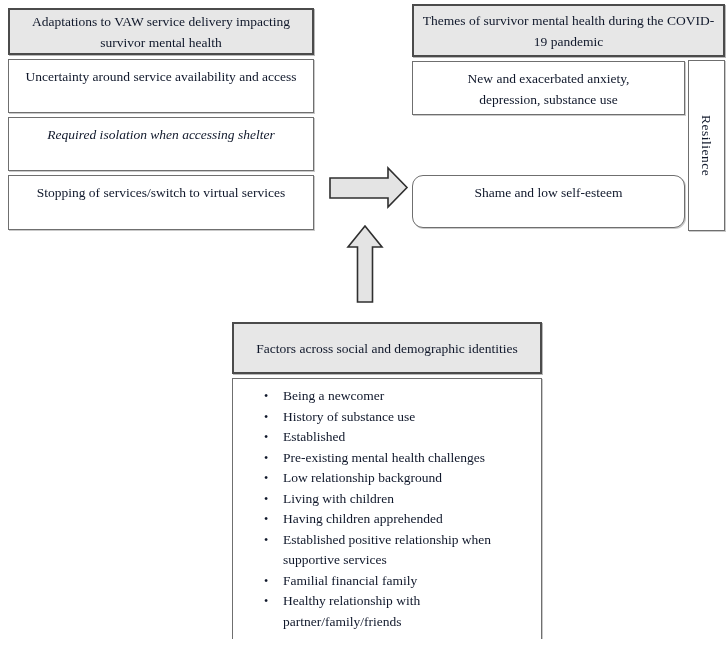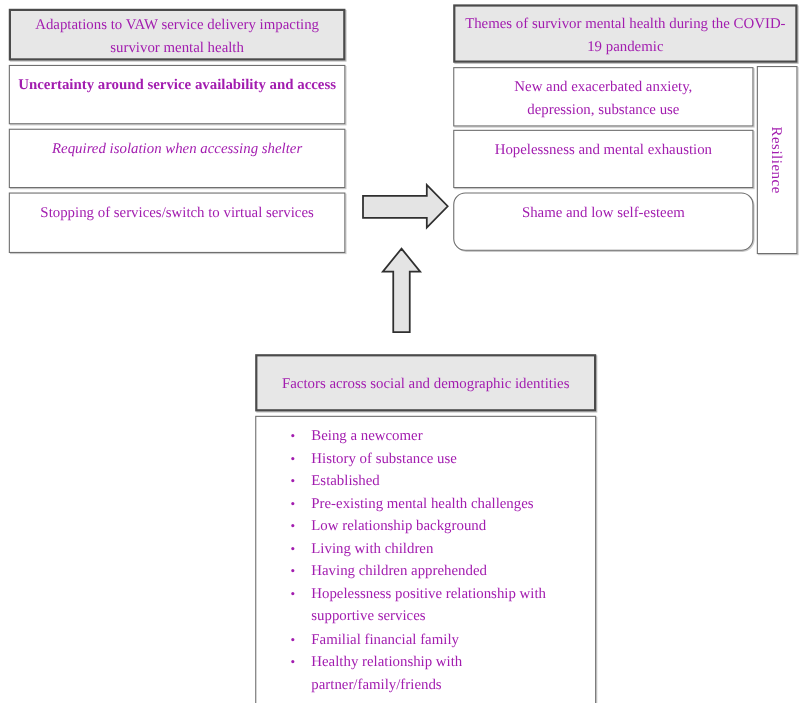--- a/index.html
+++ b/index.html
@@ -6,21 +6,21 @@
     margin: 0;
     padding: 0;
     background: #ffffff;
   }
   #canvas {
     position: relative;
     width: 727px;
     height: 639px;
     background: #ffffff;
     font-family: "Liberation Serif", "DejaVu Serif", serif;
-    color: #a21caf;
+    color: #0f172a;
     font-size: 13.5px;
     line-height: 21px;
     overflow: hidden;
   }
   .abs { position: absolute; box-sizing: border-box; }
 
   .header-box {
     background: #e7e7e7;
     border: 2px solid #4b4b4b;
     box-shadow: 1px 1px 0 #b9b9b9;
@@ -35,21 +35,21 @@
     box-shadow: 1px 1px 0 #c9c9c9;
     text-align: center;
     padding-top: 6px;
   }
   .plain-box .inner, .header-box .inner { display: inline-block; }
 
   
   #left-header  { left: 8px;  top: 8px;   width: 306px; height: 47px; }
   #left-header .inner { max-width: 262px; }
   #left-box-0   { left: 8px;  top: 59px;  width: 306px; height: 54px; }
-  #left-box-0 .inner { max-width: 292px; font-weight: bold; }
+  #left-box-0 .inner { max-width: 292px; }
   #left-box-1   { left: 8px;  top: 117px; width: 306px; height: 54px; font-style: italic; }
   #left-box-2   { left: 8px;  top: 175px; width: 306px; height: 55px; }
 
   
   #right-header { left: 412px; top: 4px;   width: 313px; height: 53px; }
   #right-header .inner { max-width: 300px; text-align: center; }
   #right-box-0  { left: 412px; top: 61px;  width: 273px; height: 54px; }
   #right-box-0 .inner { max-width: 222px; }
   #right-box-1  { left: 412px; top: 118px; width: 273px; height: 53px; }
   #right-box-2  { left: 412px; top: 175px; width: 273px; height: 53px; border-radius: 11px; }
@@ -122,23 +122,20 @@
   <div class="abs plain-box" id="left-box-2">
     <span class="inner">Stopping of services/switch to virtual services</span>
   </div>
 
   <div class="abs header-box" id="right-header">
     <span class="inner">Themes of survivor mental health during the COVID-19 pandemic</span>
   </div>
   <div class="abs plain-box" id="right-box-0">
     <span class="inner">New and exacerbated anxiety, depression, substance use</span>
   </div>
-  <div class="abs plain-box" id="right-box-1">
-    <span class="inner">Hopelessness and mental exhaustion</span>
-  </div>
   <div class="abs plain-box" id="right-box-2">
     <span class="inner">Shame and low self-esteem</span>
   </div>
   <div class="abs" id="resilience-box">
     <span class="vtext">Resilience</span>
   </div>
 
   <svg class="abs" id="arrow-layer" viewBox="0 0 727 649" xmlns="http://www.w3.org/2000/svg">
     <polygon points="330,178 388,178 388,168 407,187.5 388,207 388,198 330,198"></polygon>
     <polygon points="365,226 382,247 372.5,247 372.5,302 357.5,302 357.5,247 348,247"></polygon>
@@ -172,21 +169,21 @@
       <li>
         <span class="bullet">•</span>
         <span class="li-text">Living with children</span>
       </li>
       <li>
         <span class="bullet">•</span>
         <span class="li-text">Having children apprehended</span>
       </li>
       <li>
         <span class="bullet">•</span>
-        <span class="li-text">Hopelessness positive relationship with supportive services</span>
+        <span class="li-text">Established positive relationship when supportive services</span>
       </li>
       <li>
         <span class="bullet">•</span>
         <span class="li-text">Familial financial family</span>
       </li>
       <li>
         <span class="bullet">•</span>
         <span class="li-text">Healthy relationship with partner/family/friends</span>
       </li>
     </ul>

